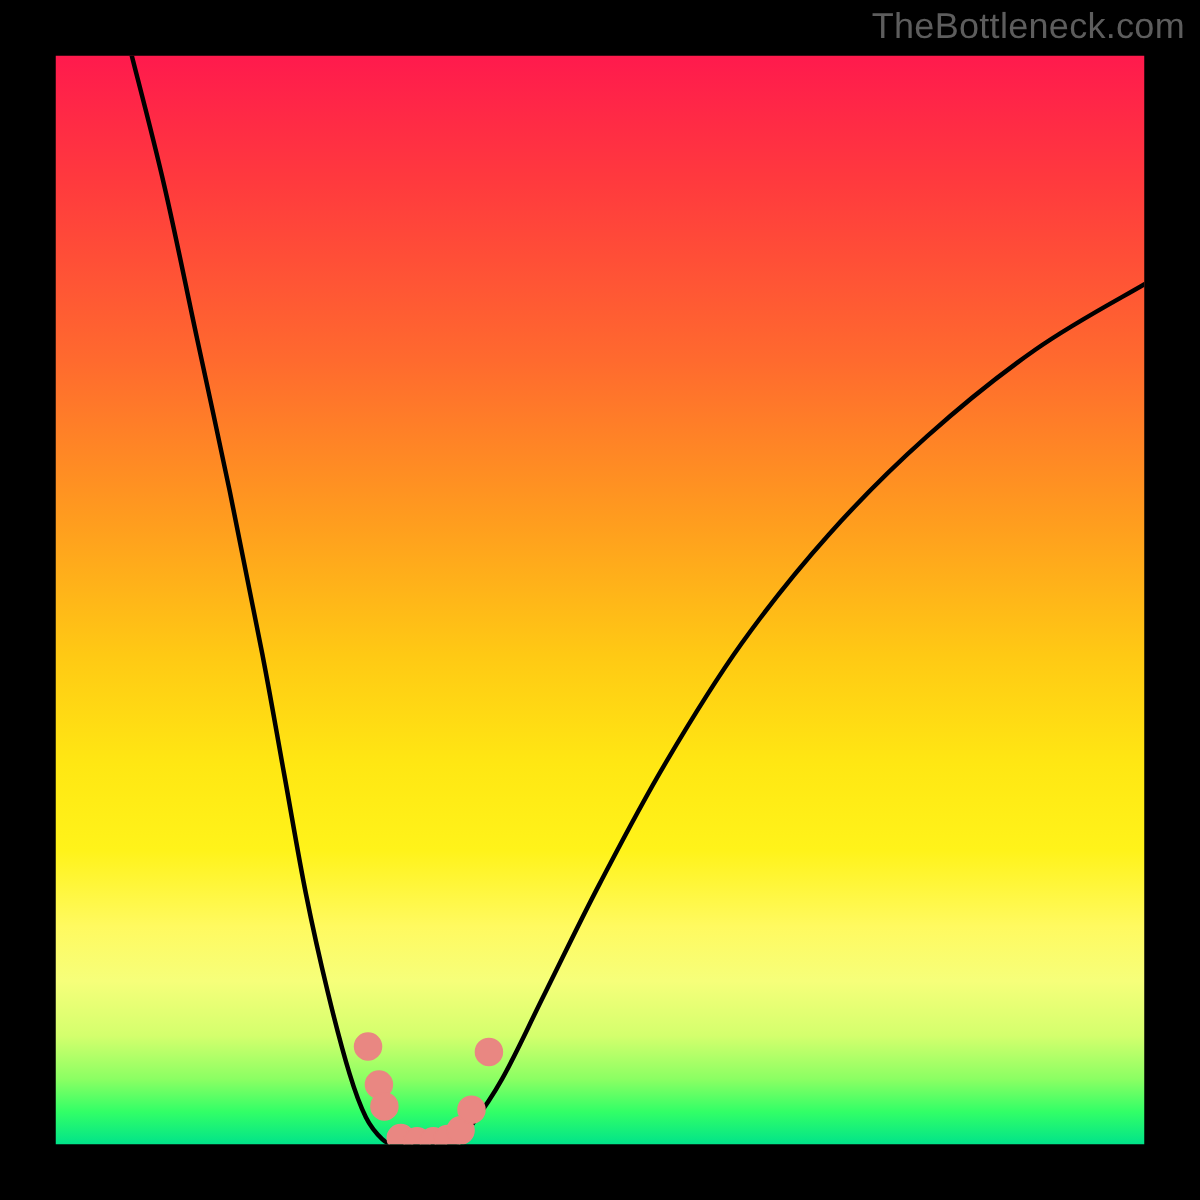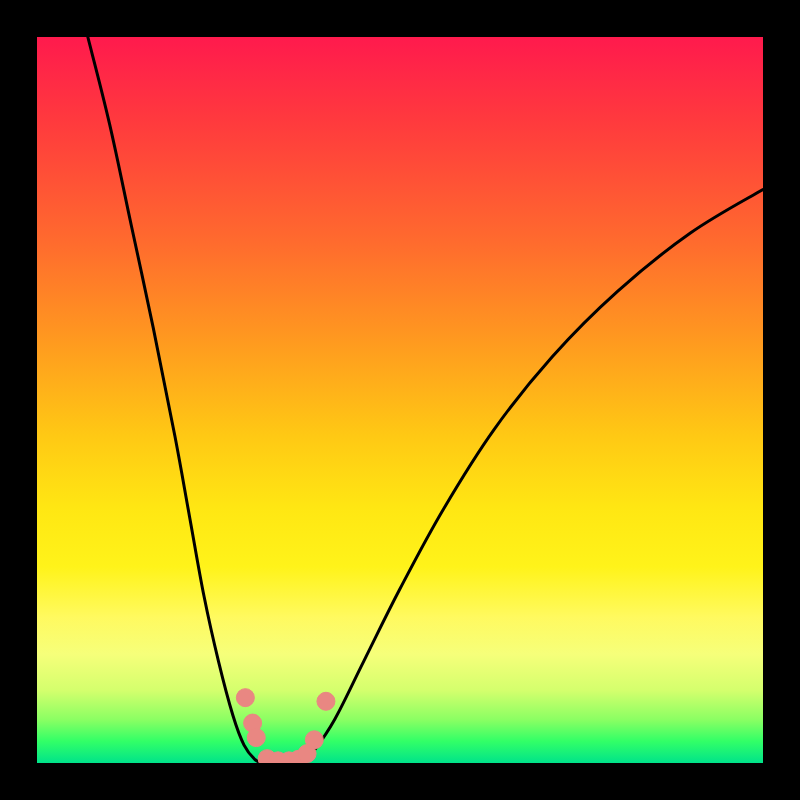--- a/index.html
+++ b/index.html
@@ -76,13 +76,14 @@
           <circle cx="230.14" cy="721.64" r="9" fill="#e98782" stroke="#e98782" stroke-width="1"></circle>
           <circle cx="241.03" cy="723.82" r="9" fill="#e98782" stroke="#e98782" stroke-width="1"></circle>
           <circle cx="251.92" cy="723.82" r="9" fill="#e98782" stroke="#e98782" stroke-width="1"></circle>
           <circle cx="261.36" cy="722.37" r="9" fill="#e98782" stroke="#e98782" stroke-width="1"></circle>
           <circle cx="270.07" cy="716.56" r="9" fill="#e98782" stroke="#e98782" stroke-width="1"></circle>
           <circle cx="277.33" cy="702.77" r="9" fill="#e98782" stroke="#e98782" stroke-width="1"></circle>
           <circle cx="288.95" cy="664.29" r="9" fill="#e98782" stroke="#e98782" stroke-width="1"></circle>
         </g>
     </svg>
   </div>
+  <div class="watermark">TheBottleneck.com</div>
 </div>
 
 </body></html>

